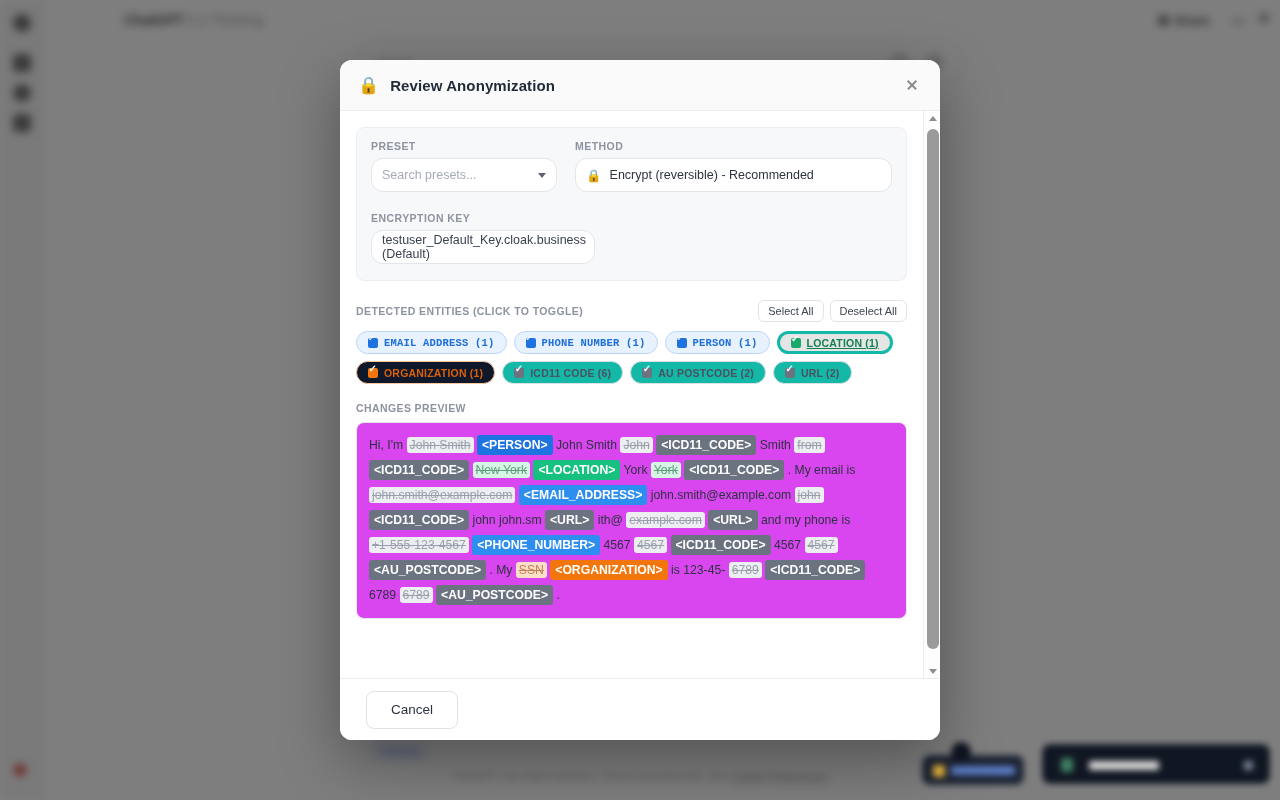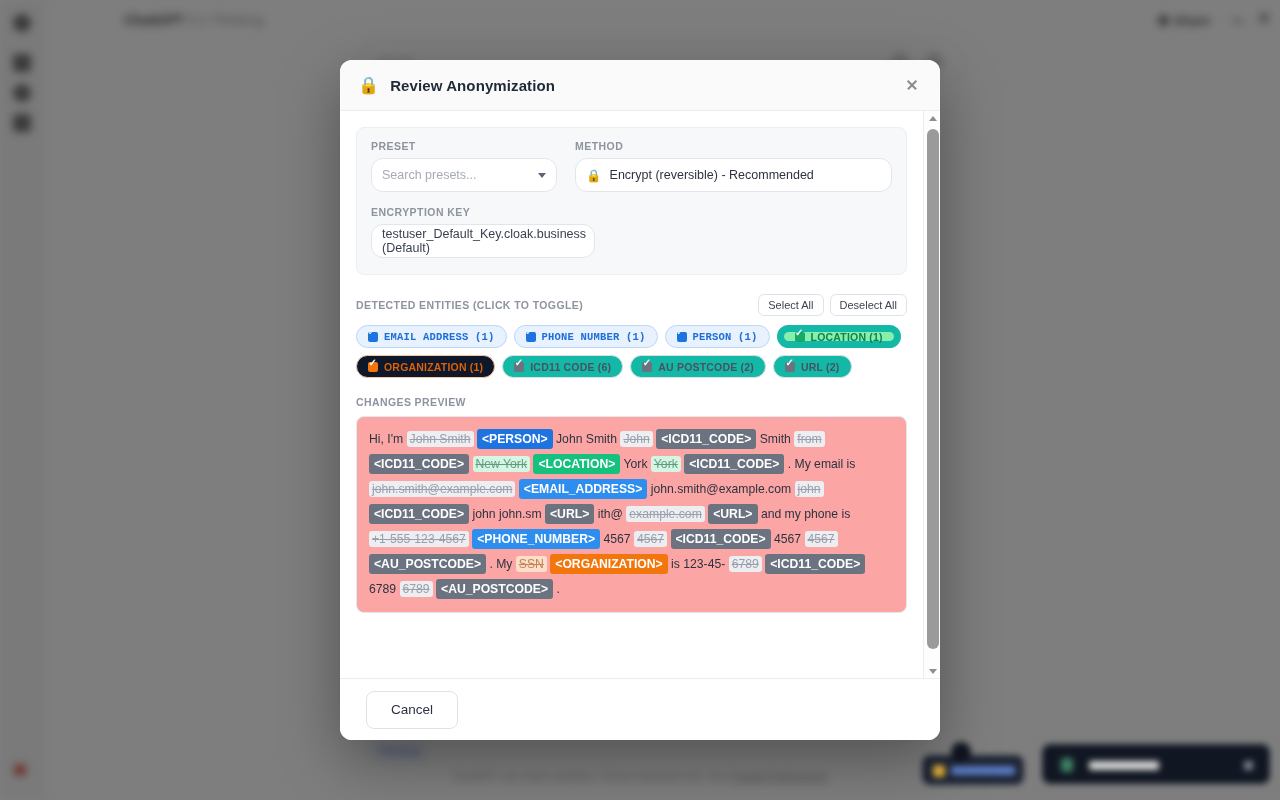--- a/index.html
+++ b/index.html
@@ -181,21 +181,21 @@
     display: flex; align-items: center;
     padding: 0 10px; font-size: 12.5px; color: #3a4150;
   }
   .inp.placeholder { color: #a6abb5; }
   .caret {
     margin-left: auto;
     border-left: 4.5px solid transparent; border-right: 4.5px solid transparent;
     border-top: 5.5px solid #5e6472;
   }
   .method-val { display: flex; align-items: center; gap: 8px; font-size: 12.5px; color: #2d3340; }
-  #enc-wrap { margin-top: 14px; }
+  #enc-wrap { margin-top: 20px; }
   #enc-input { width: 224px; }
 
   
   #banner {
     margin-top: 17px;
     background: #effaf3; border: 1px solid #cbecd8;
     border-radius: 8px; padding: 13px 16px;
     font-size: 13.5px; font-weight: 700; color: #1e6b43;
   }
 
@@ -225,37 +225,37 @@
   .chip .cbx {
     width: 10px; height: 10px; border-radius: 2px;
     display: inline-block; position: relative; flex: 0 0 auto;
   }
   .chip .cbx::after {
     content:"✓"; position:absolute; left:0.5px; top:-3.5px;
     font-size: 10px; color:#fff; line-height: 1;
   }
   .chip.blue  { background:#e8f1fe; border:1px solid #bcd6fb; color:#1d6fd8;font-family:Liberation Mono, monospace; }
   .chip.blue  .cbx { background:#1d74e0; }
-  .chip.green { background:#86efac; border:7px solid #14b8a6; color:#12804f; }
+  .chip.green { background:#e5e5e5; border:3px solid #14b8a6; color:#12804f;text-decoration:underline; }
   .chip.green .cbx { background:#16a96a; }
   .chip.orange{ background:#0f172a; border:1px solid #f8c69c; color:#d9620a; }
   .chip.orange .cbx { background:#f2760c; }
   .chip.gray  { background:#14b8a6; border:1px solid #dcdfe4; color:#4a5160; }
   .chip.gray  .cbx { background:#6b7280; }
 
   
   #prev-label, #final-label {
     margin-top: 18px;
     font-size: 10.5px; font-weight: 600; letter-spacing: .4px;
     color: #8d93a0; text-transform: uppercase;
   }
   #preview {
     margin-top: 8px;
     border: 1px solid #e4e7eb; border-radius: 8px;
-    background: #fca5a5;
+    background: #d946ef;
     padding: 10px 12px;
     font-size: 12.2px; line-height: 2.05; color: #2c3340;
   }
   .tok { border-radius: 3px; padding: 1px 3px; white-space: nowrap; }
   .old {
     background:#eceef1; color:#9aa0ab;
     text-decoration: line-through; text-decoration-thickness: 1.2px;
   }
   .old.g { background:#d6f5e4; color:#5e9e7d; }
   .old.o { background:#fbdfc9; color:#c08457; }

